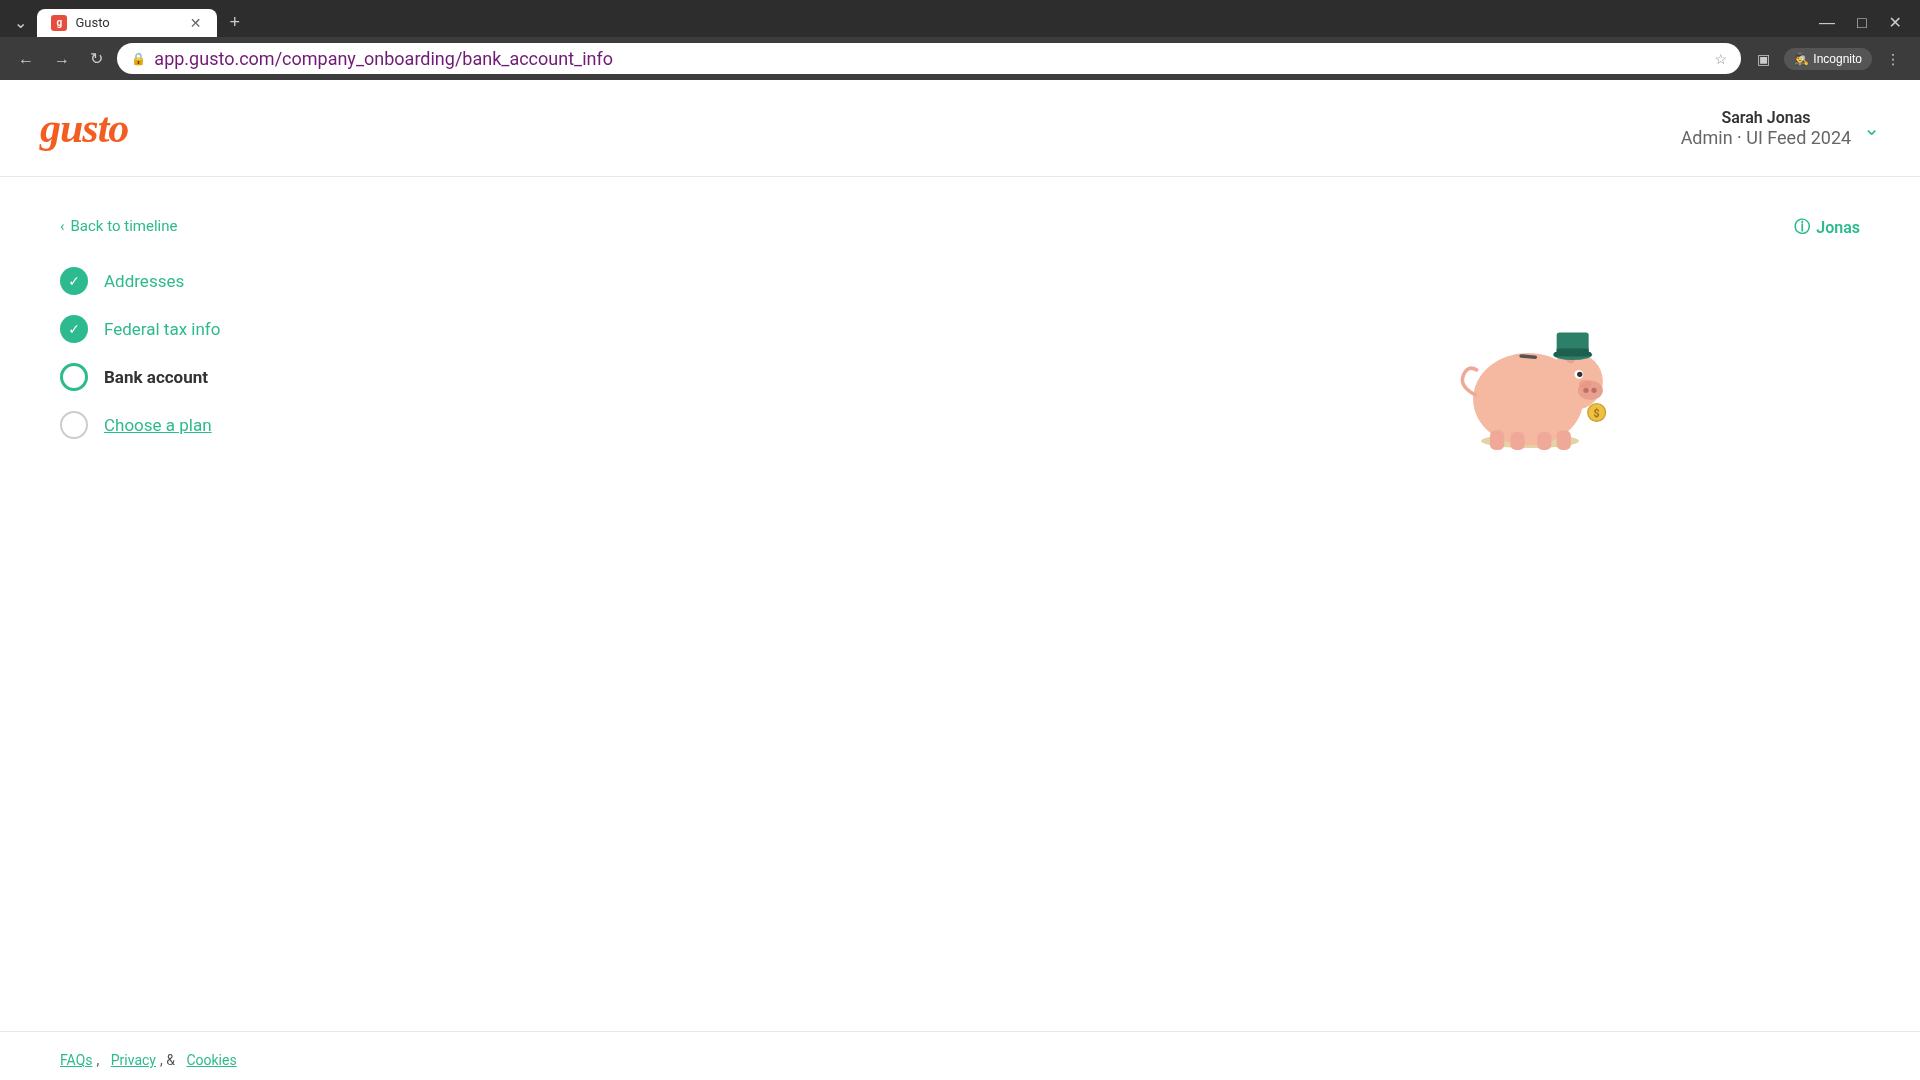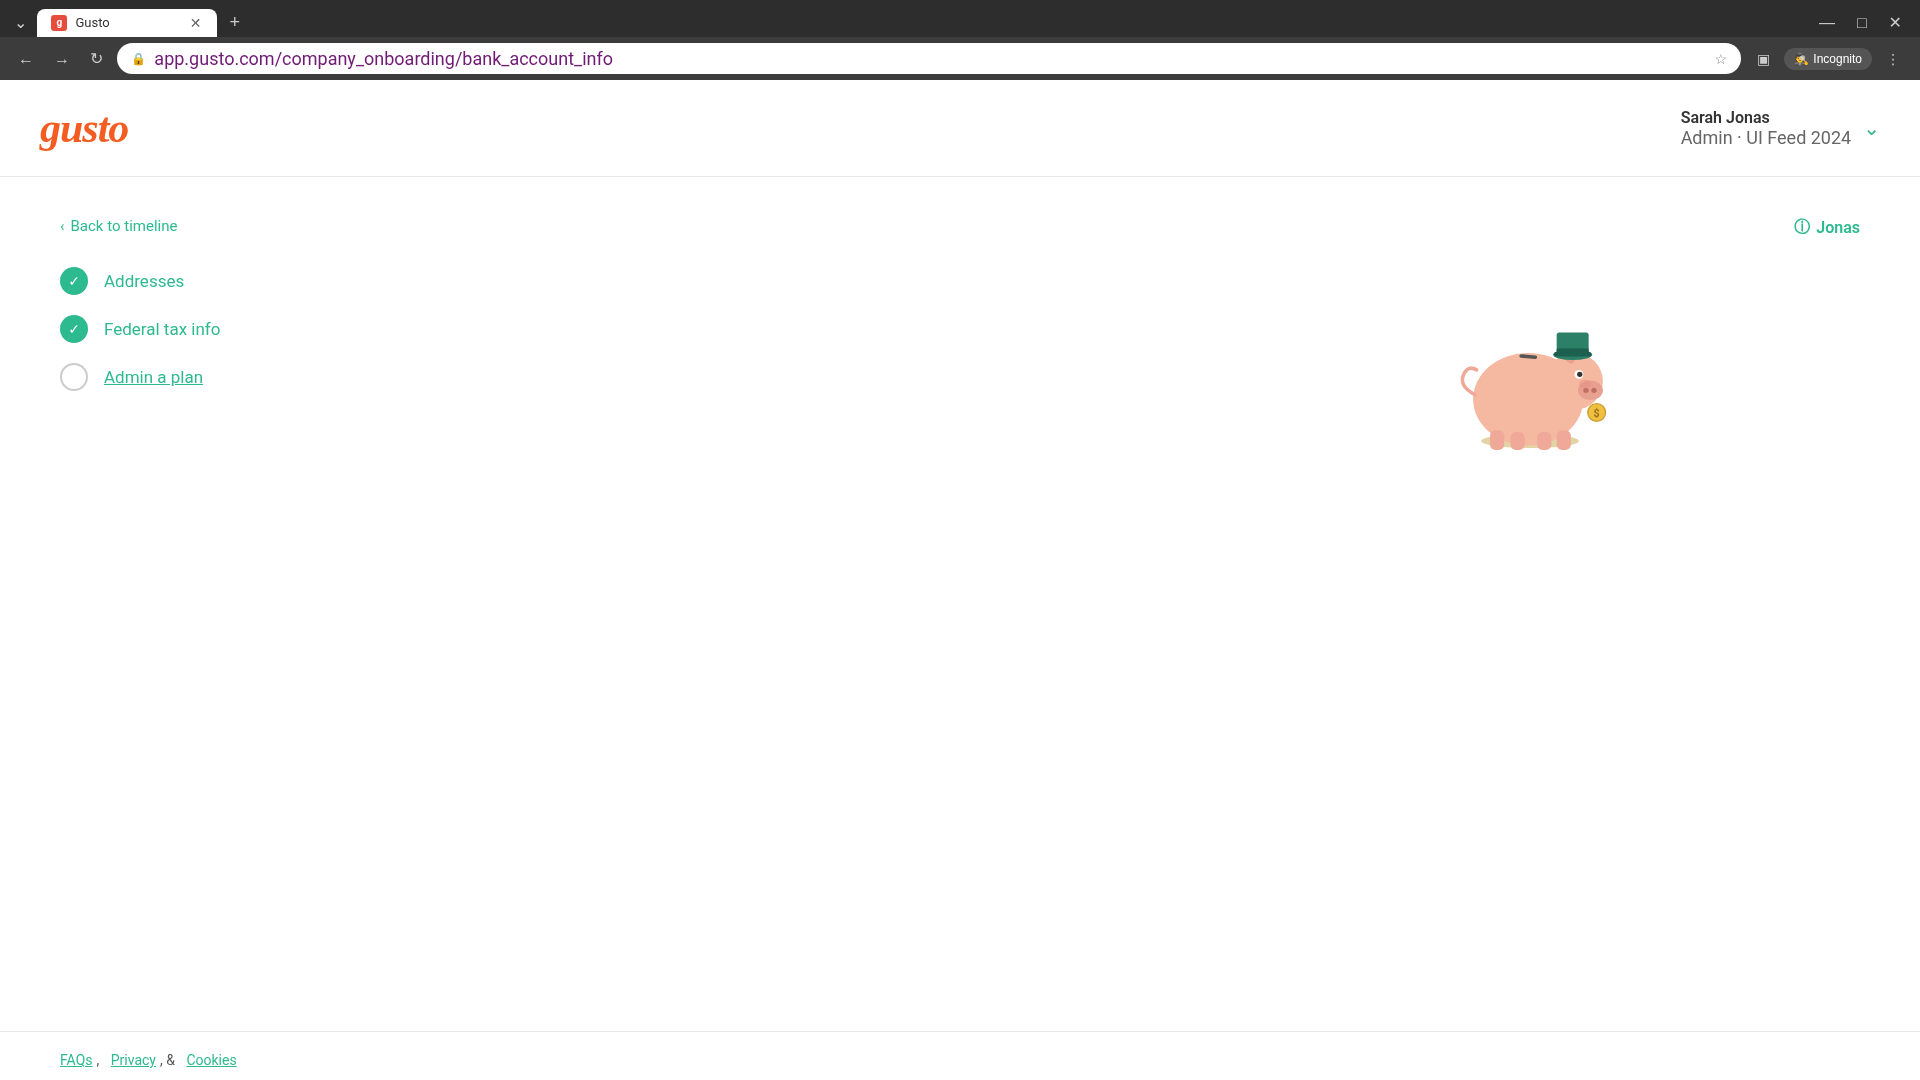--- a/index.html
+++ b/index.html
@@ -157,21 +157,21 @@
       letter-spacing: -1px;
       font-style: italic;
       font-family: Georgia, serif;
     }
     .user-info {
       display: flex;
       align-items: center;
       gap: 12px;
       cursor: pointer;
     }
-    .user-details { text-align: left; }
+    .user-details { text-align: center; }
     .user-name {
       font-size: 16px;
       font-weight: 600;
       color: #333;
     }
     .user-role {
       font-size: 18px;
       color: #666;
     }
     .chevron-down {
@@ -375,24 +375,28 @@
       <li class="checklist-item">
         <div class="check-icon-completed">✓</div>
         <span class="item-link">Addresses</span>
       </li>
 
       <li class="checklist-item">
         <div class="check-icon-completed">✓</div>
         <span class="item-link">Federal tax info</span>
       </li>
 
+      <li class="checklist-item">
+        <div class="check-icon-active"></div>
+        <span class="item-active">Bank account</span>
+      </li>
 
       <li class="checklist-item">
         <div class="check-icon-inactive"></div>
-        <span class="item-inactive">Admin a plan</span>
+        <span class="item-inactive">Choose a plan</span>
       </li>
     </ul>
 
     <div class="piggy-container">
       <svg class="piggy-svg" viewBox="0 0 200 180" xmlns="http://www.w3.org/2000/svg">
 
         <ellipse cx="100" cy="162" rx="55" ry="8" fill="#c8a84b" opacity="0.5"></ellipse>
 
         <ellipse cx="98" cy="115" rx="62" ry="52" fill="#f5b8a0"></ellipse>
 

